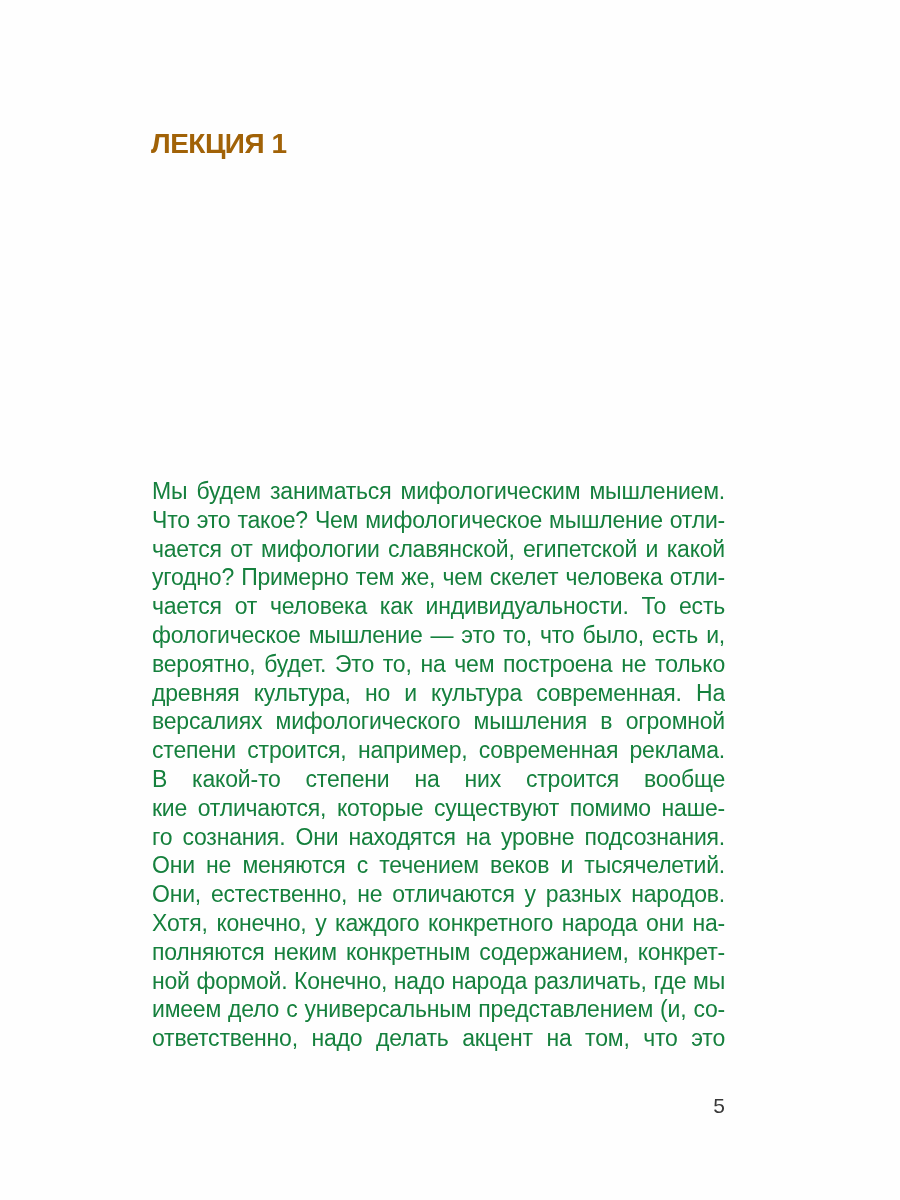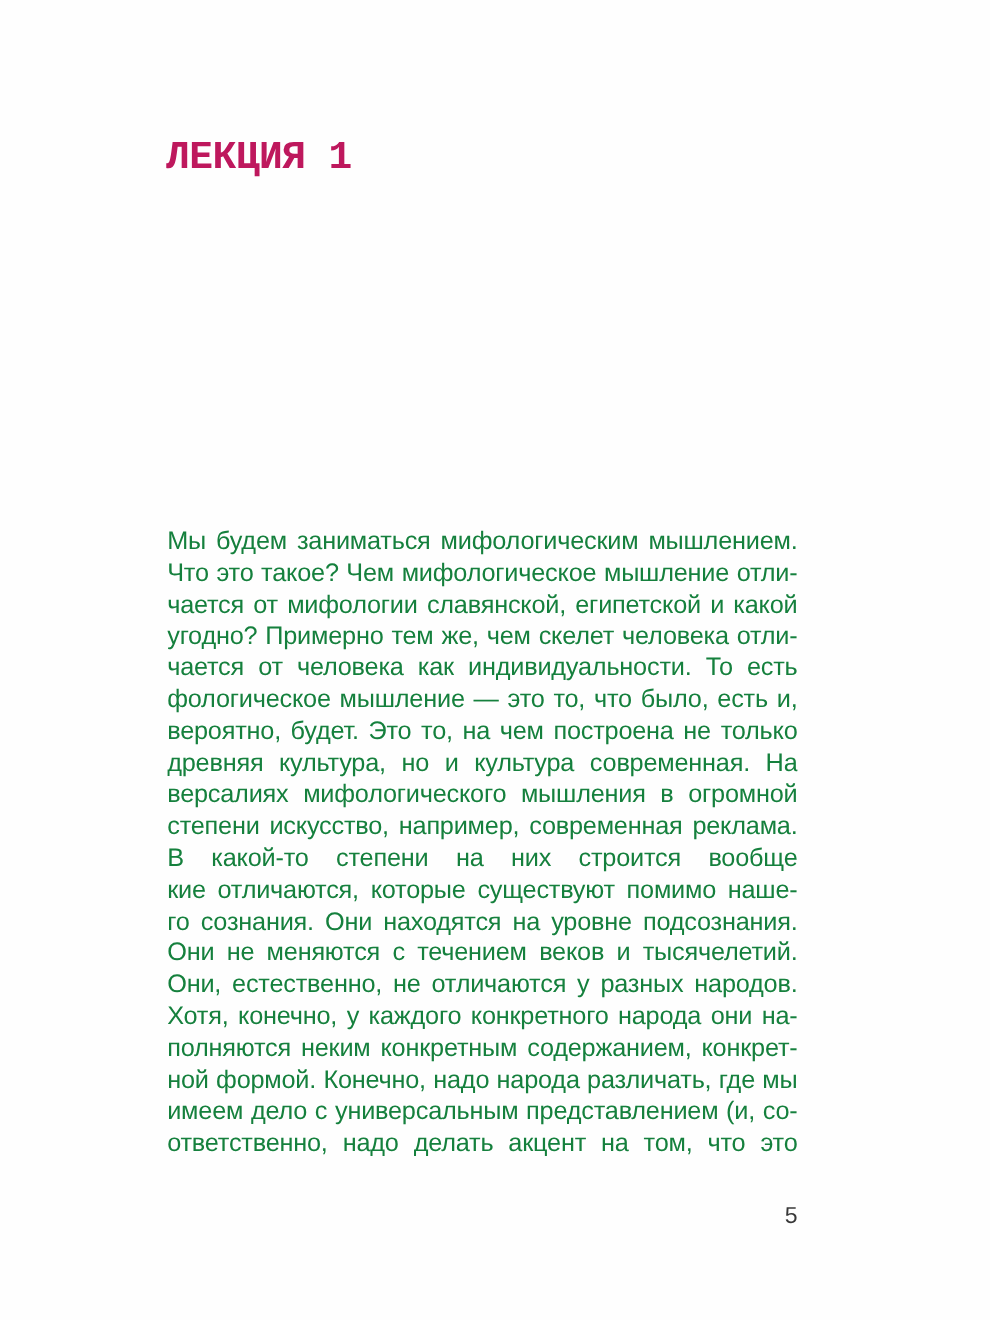--- a/index.html
+++ b/index.html
@@ -12,27 +12,26 @@
     width: 900px;
     height: 1200px;
     background: #fefefe;
     font-family: "Liberation Sans", sans-serif;
     overflow: hidden;
   }
   .chapter-title {
     position: absolute;
     left: 151px;
     top: 123px;
-    color: #be185d;
+    color: #a16207;
     font-weight: bold;
-    font-size: 36px;
+    font-size: 28px;
     line-height: 41px;
     letter-spacing: -0.5px;
     white-space: nowrap;
-    font-family: Liberation Mono, monospace;
   }
   .body-text {
     position: absolute;
     left: 152px;
     top: 477px;
     width: 573px;
     color: #15803d;
     font-size: 23px;
     line-height: 28.8px;
     letter-spacing: -0.2px;
@@ -66,21 +65,21 @@
   <div class="body-text">
     <div class="line">Мы будем заниматься мифологическим мышлением.</div>
     <div class="line">Что это такое? Чем мифологическое мышление отли-</div>
     <div class="line">чается от мифологии славянской, египетской и какой</div>
     <div class="line">угодно? Примерно тем же, чем скелет человека отли-</div>
     <div class="line">чается от человека как индивидуальности. То есть ми-</div>
     <div class="line">фологическое мышление — это то, что было, есть и,</div>
     <div class="line">вероятно, будет. Это то, на чем построена не только</div>
     <div class="line">древняя культура, но и культура современная. На уни-</div>
     <div class="line">версалиях мифологического мышления в огромной</div>
-    <div class="line">степени искусство, например, современная реклама.</div>
+    <div class="line">степени строится, например, современная реклама.</div>
     <div class="line">В какой-то степени на них строится вообще современ-</div>
     <div class="line">кие отличаются, которые существуют помимо наше-</div>
     <div class="line">го сознания. Они находятся на уровне подсознания.</div>
     <div class="line">Они не меняются с течением веков и тысячелетий.</div>
     <div class="line">Они, естественно, не отличаются у разных народов.</div>
     <div class="line">Хотя, конечно, у каждого конкретного народа они на-</div>
     <div class="line">полняются неким конкретным содержанием, конкрет-</div>
     <div class="line">ной формой. Конечно, надо народа различать, где мы</div>
     <div class="line">имеем дело с универсальным представлением (и, со-</div>
     <div class="line">ответственно, надо делать акцент на том, что это</div>

